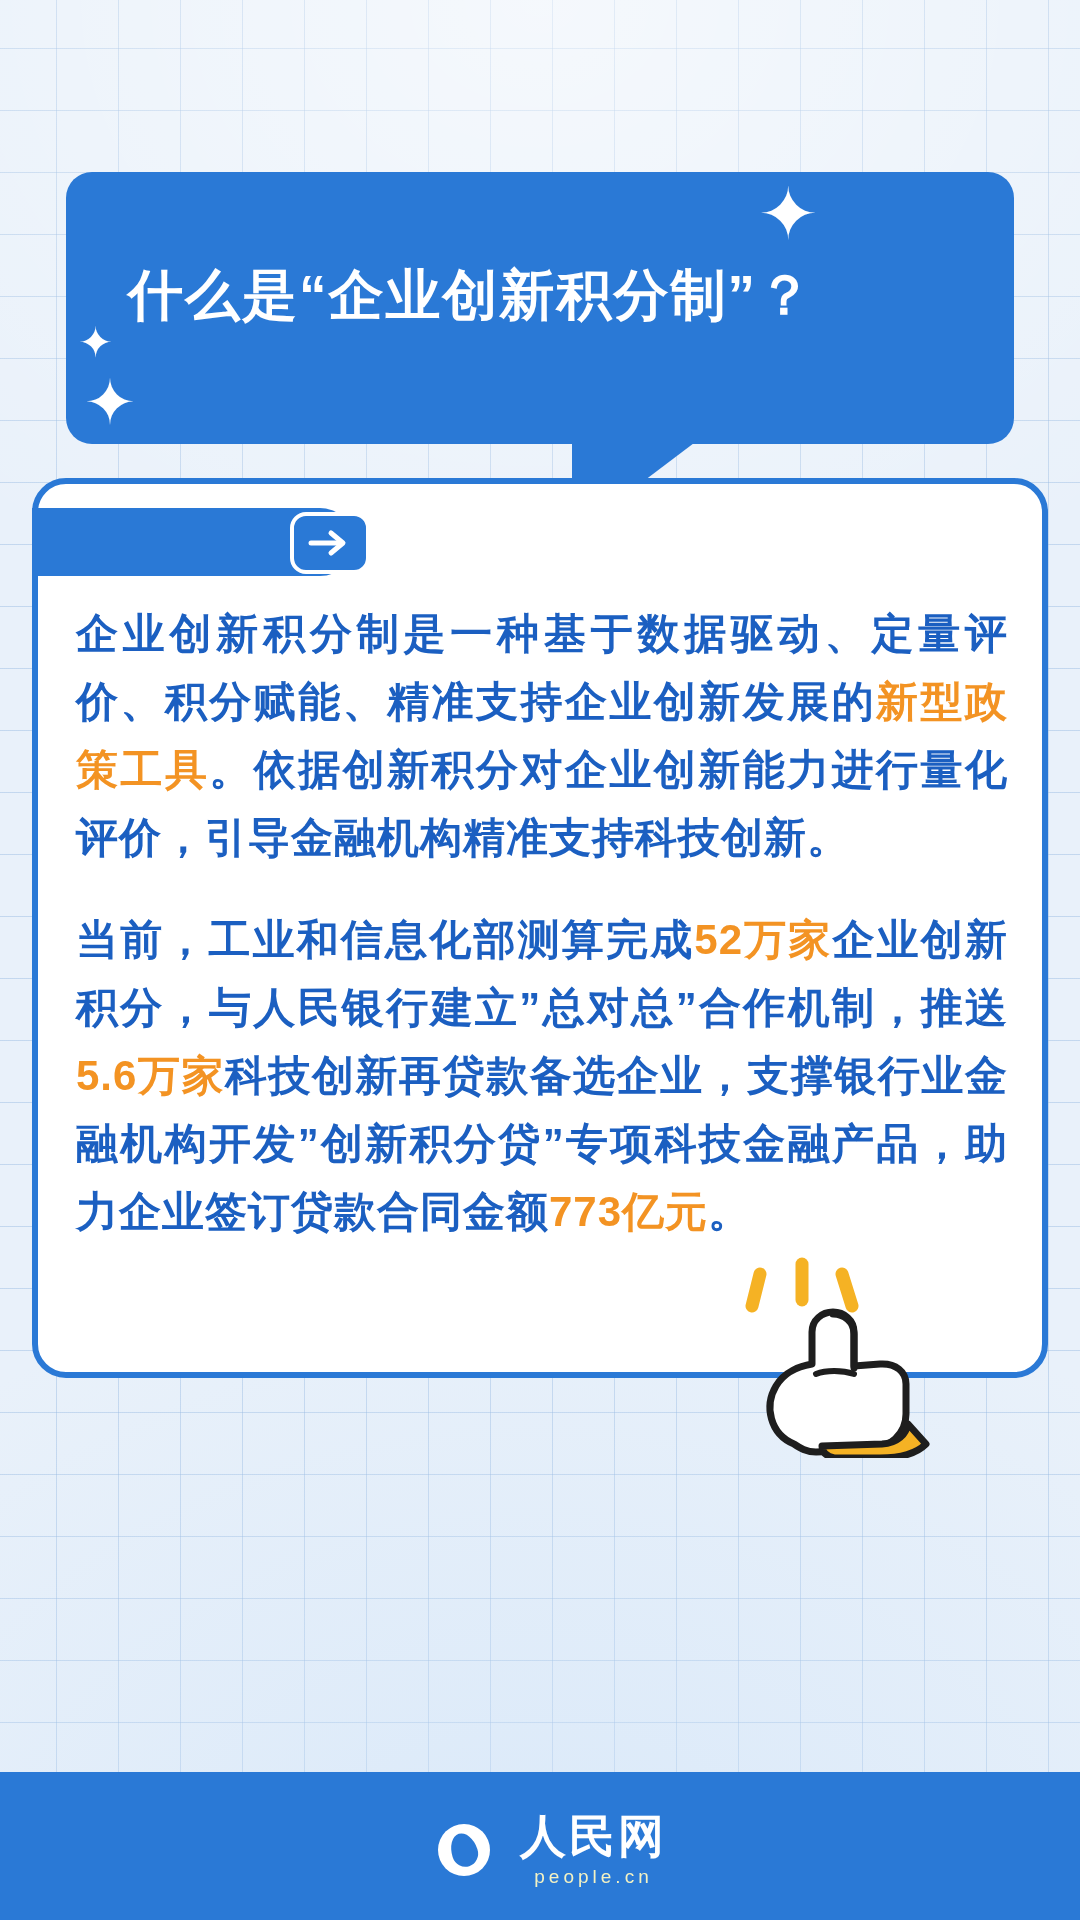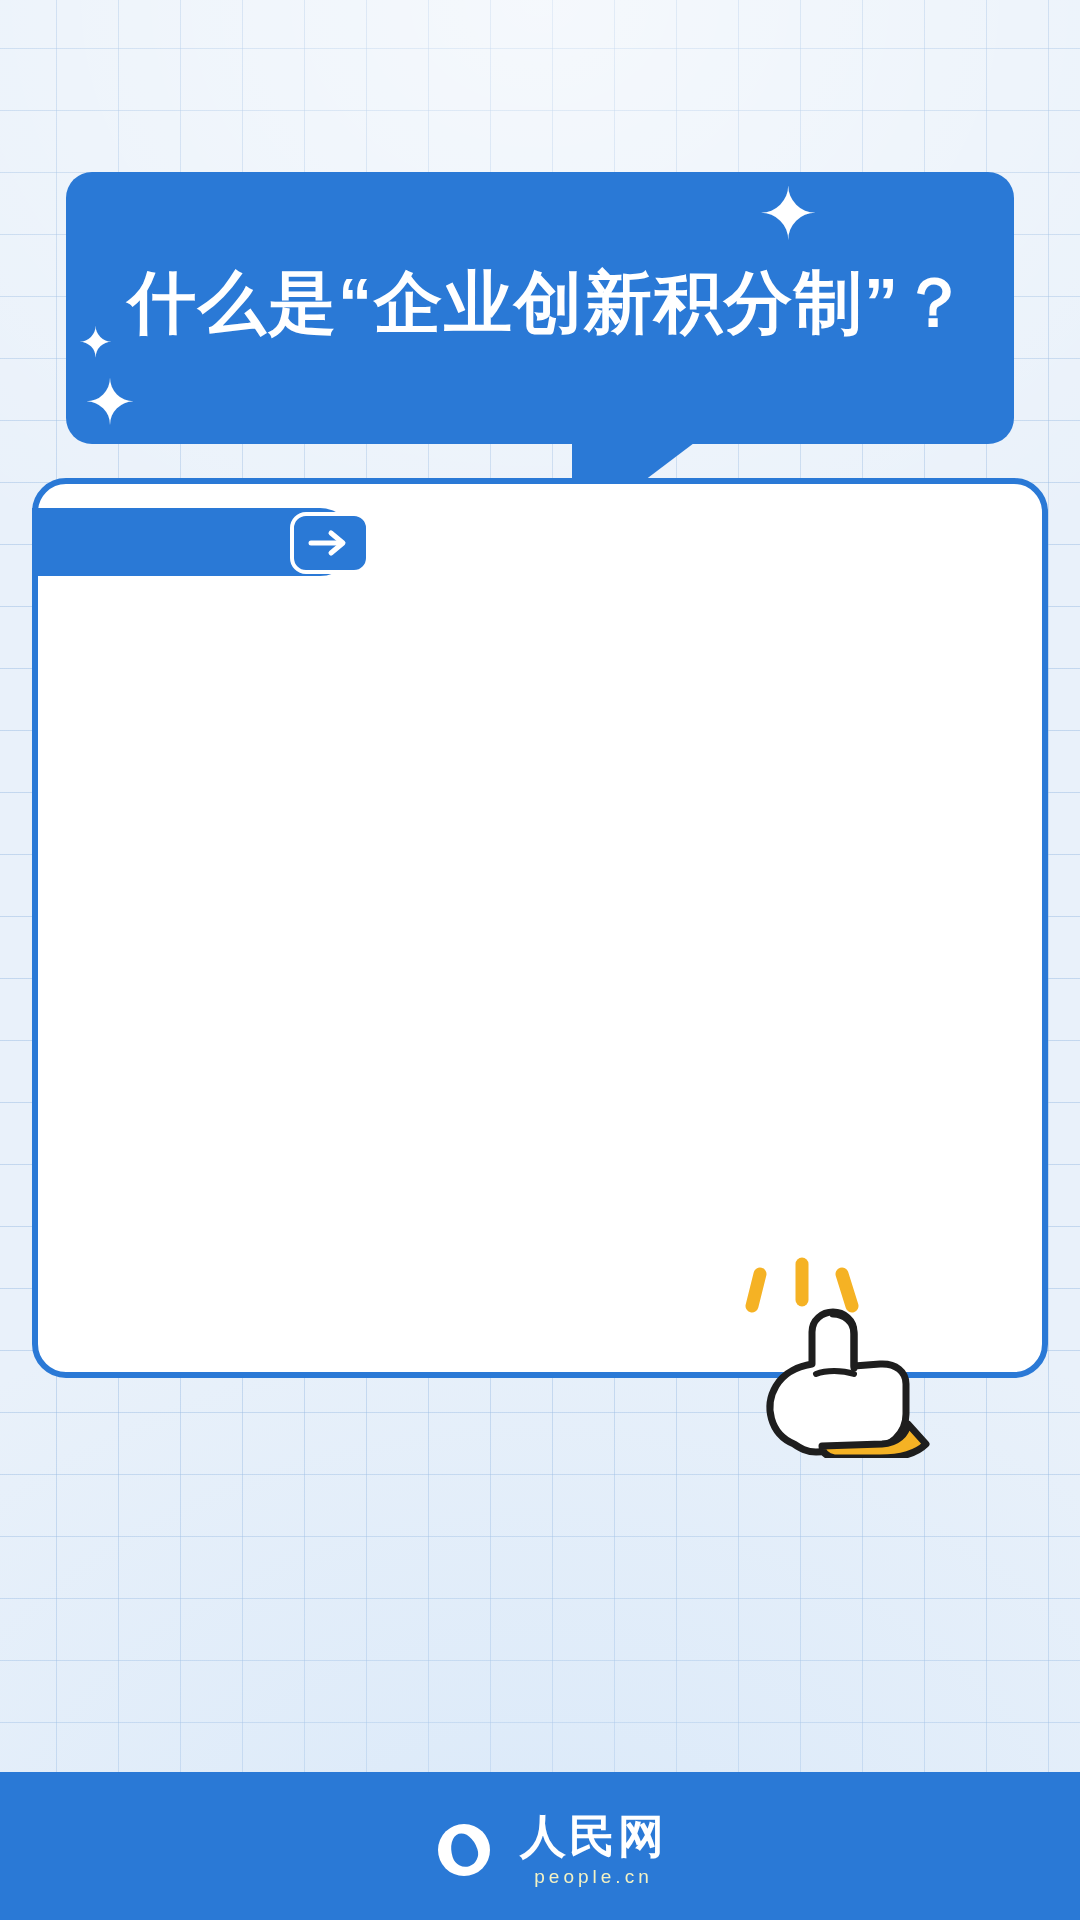--- a/index.html
+++ b/index.html
@@ -56,21 +56,21 @@
     border-top: 62px solid #2a79d6;
     border-bottom: 0 solid transparent;
     border-bottom-right-radius: 40px;
   }
   .headline {
     position: absolute;
     left: 128px;
     top: 262px;
     width: 840px;
     color: #ffffff;
-    font-size: 68px;
+    font-size: 55px;
     font-weight: bold;
     letter-spacing: 2px;
     line-height: 1.2;
     white-space: nowrap;
   }
 
   
   .sparkle {
     position: absolute;
     color: #ffffff;
@@ -224,21 +224,23 @@
 <div class="card"></div>
 <div class="tab-strip"></div>
 <div class="arrow-badge">
   <svg width="46" height="32" viewBox="0 0 46 32" aria-hidden="true">
     <line x1="4" y1="16" x2="34" y2="16" stroke="#ffffff" stroke-width="5" stroke-linecap="round"></line>
     <polyline points="24,6 36,16 24,26" fill="none" stroke="#ffffff" stroke-width="5" stroke-linecap="round" stroke-linejoin="round"></polyline>
   </svg>
 </div>
 
 <div class="copy">
-
+  <p><span>企业创新积分制是一种基于数据驱动、定量评价、积分赋能、精准支持企业创新发展的</span><span class="hl">新型政策工具</span><span>。依据创新积分对企业创新能力进行量化评价，引导金融机构精准支持科技创新。</span></p>
+
+  <p><span>当前，工业和信息化部测算完成</span><span class="hl">52万家</span><span>企业创新积分，与人民银行建立”总对总”合作机制，推送</span><span class="hl">5.6万家</span><span>科技创新再贷款备选企业，支撑银行业金融机构开发”创新积分贷”专项科技金融产品，助力企业签订贷款合同金额</span><span class="hl">773亿元</span><span>。</span></p>
 </div>
 
 <div class="hand">
   <svg width="250" height="210" viewBox="0 0 250 210" aria-hidden="true">
 
     <line x1="30" y1="26" x2="22" y2="58" stroke="#f5b224" stroke-width="13" stroke-linecap="round"></line>
     <line x1="72" y1="16" x2="72" y2="52" stroke="#f5b224" stroke-width="13" stroke-linecap="round"></line>
     <line x1="112" y1="26" x2="122" y2="58" stroke="#f5b224" stroke-width="13" stroke-linecap="round"></line>
 
     <path d="M64 196 C40 186 34 158 46 138 C54 124 70 118 82 116 L82 84

